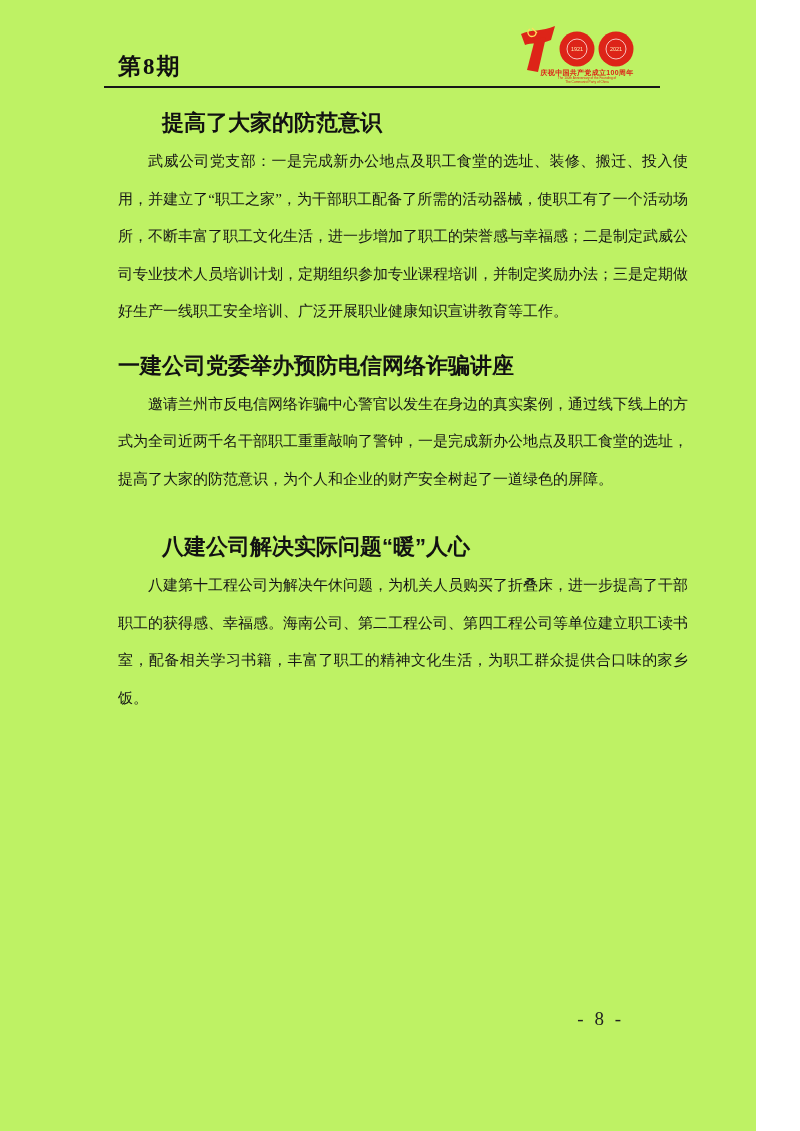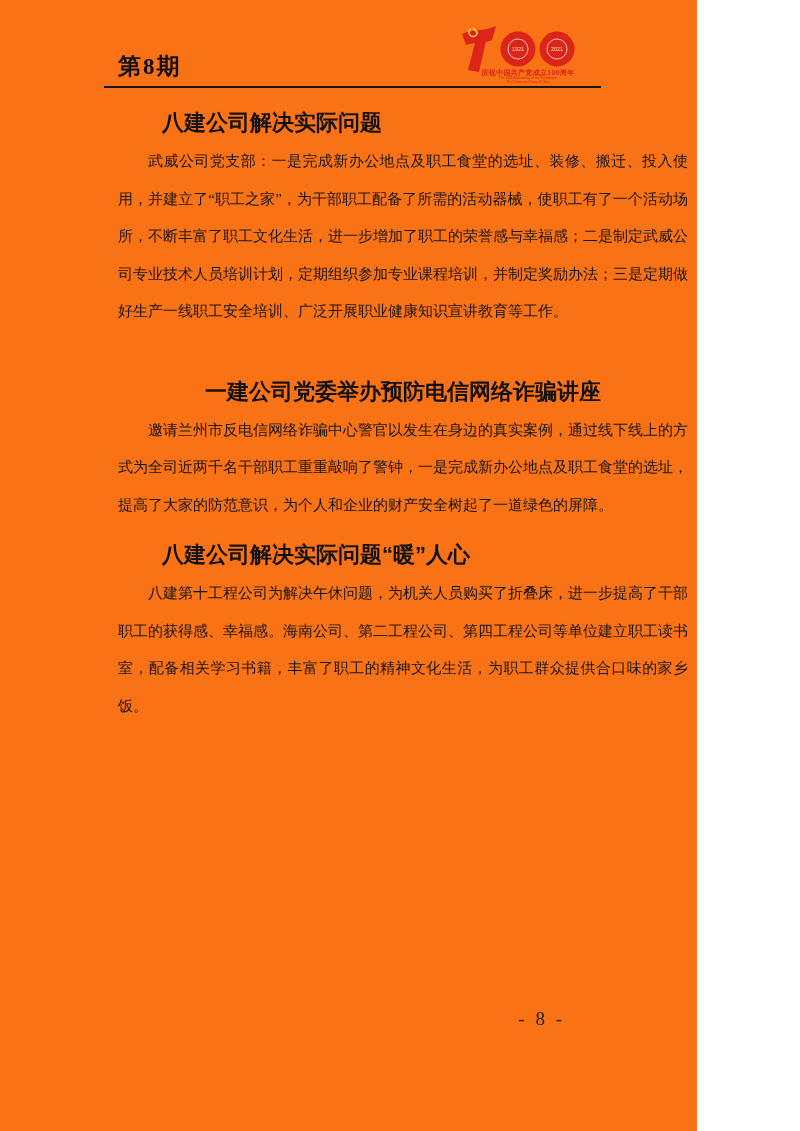--- a/index.html
+++ b/index.html
@@ -1,19 +1,19 @@
 <!DOCTYPE html>
 <html><head>
 <meta charset="utf-8">
 <style>
   * { margin:0; padding:0; box-sizing:border-box; }
   html,body { background:#ffffff; }
   .page {
-    width:697px; height:1131px;
-    background:#f97316;
+    width:756px; height:1131px;
+    background:#bef264;
     position:relative; overflow:hidden;
     font-family:"Liberation Serif", serif;
     color:#1b1b1b;
   }
   
   .header {
     position:absolute; top:0; left:104px; right:96px; height:88px;
     border-bottom:2.5px solid #171717;
   }
   .issue-label {
@@ -22,22 +22,22 @@
   }
   .logo-wrap { position:absolute; right:4px; bottom:2px; width:138px; height:60px; }
   .logo-wrap svg { display:block; width:138px; height:60px; }
   
   .main { position:absolute; top:88px; left:118px; width:570px; }
   .sec-heading {
     font-family:"Liberation Sans", sans-serif;
     font-size:22px; font-weight:700; color:#121212; line-height:30px;
   }
   .h-first   { margin-top:20px; text-indent:2em; }
-  .h-center  { margin-top:46px; text-align:center; }
-  .h-indent  { margin-top:16px; text-indent:2em; }
+  .h-center  { margin-top:20px; }
+  .h-indent  { margin-top:34px; text-indent:2em; }
   .body-p {
     font-size:15px; line-height:37.5px; color:#161616;
     text-align:justify; text-indent:2em; margin-top:5px;
     word-break:break-all;
   }
   
   .page-number {
     position:absolute; top:1008px; right:132px;
     font-size:19px; letter-spacing:3px; color:#222;
     font-family:"Liberation Serif", serif;
@@ -78,21 +78,21 @@
         <text x="69" y="50.5" font-size="7" font-weight="bold" fill="#dd2418" text-anchor="middle" font-family="Liberation Sans, sans-serif" letter-spacing="0.3">庆祝中国共产党成立100周年</text>
         <text x="69" y="55.2" font-size="3.2" fill="#dd2418" text-anchor="middle" font-family="Liberation Sans, sans-serif">The 100th Anniversary of the Founding of</text>
         <text x="69" y="59" font-size="3.2" fill="#dd2418" text-anchor="middle" font-family="Liberation Sans, sans-serif">The Communist Party of China</text>
       </svg>
     </div>
   </div>
 
   <div class="main">
 
     <div>
-      <div class="sec-heading h-first">八建公司解决实际问题</div>
+      <div class="sec-heading h-first">提高了大家的防范意识</div>
       <p class="body-p">武威公司党支部：一是完成新办公地点及职工食堂的选址、装修、搬迁、投入使用，并建立了“职工之家”，为干部职工配备了所需的活动器械，使职工有了一个活动场所，不断丰富了职工文化生活，进一步增加了职工的荣誉感与幸福感；二是制定武威公司专业技术人员培训计划，定期组织参加专业课程培训，并制定奖励办法；三是定期做好生产一线职工安全培训、广泛开展职业健康知识宣讲教育等工作。</p>
     </div>
 
     <div>
       <div class="sec-heading h-center">一建公司党委举办预防电信网络诈骗讲座</div>
       <p class="body-p">邀请兰州市反电信网络诈骗中心警官以发生在身边的真实案例，通过线下线上的方式为全司近两千名干部职工重重敲响了警钟，一是完成新办公地点及职工食堂的选址，提高了大家的防范意识，为个人和企业的财产安全树起了一道绿色的屏障。</p>
     </div>
 
     <div>
       <div class="sec-heading h-indent">八建公司解决实际问题“暖”人心</div>

